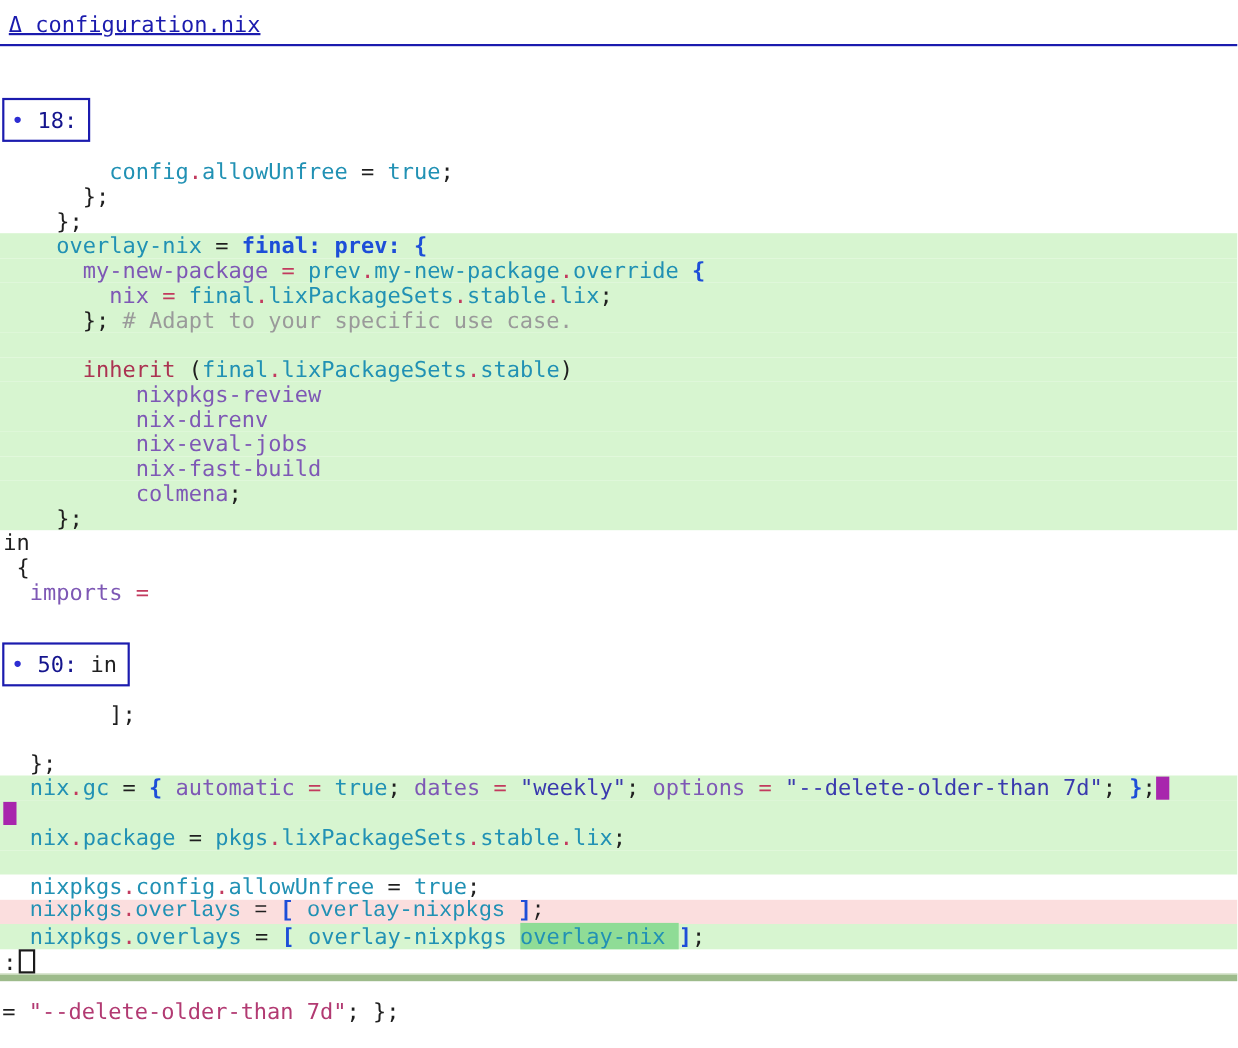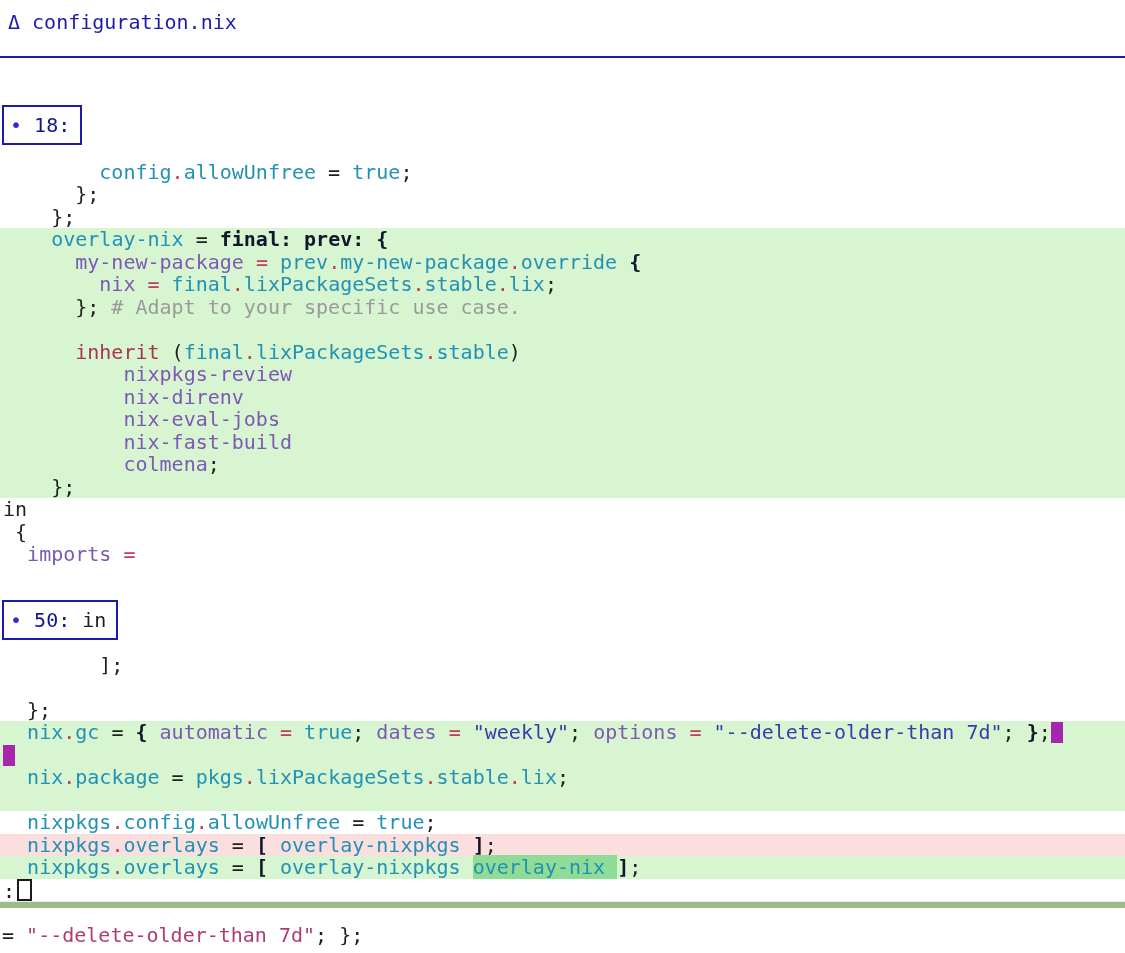--- a/index.html
+++ b/index.html
@@ -3,28 +3,28 @@
 <meta charset="utf-8">
 <style>
   html,body{margin:0;padding:0;}
   body{
     width:1125px;height:953px;overflow:hidden;background:#ffffff;
     font-family:"DejaVu Sans Mono","Liberation Mono",monospace;
     font-size:20px;color:var(--text,#1f1f1f);
   }
   .term{width:1125px;height:953px;box-sizing:border-box;}
   .title-wrap{
-    height:58px;box-sizing:border-box;border-bottom:2px solid var(--accent,#1b1bae);
-    padding:10px 16px 0 8px;color:var(--accent,#1b1bae);white-space:pre;
+    height:42px;box-sizing:border-box;border-bottom:2px solid var(--accent,#1b1bae);
+    padding:10px 16px 0 8px;color:var(--accent,#1b1bae);white-space:pre;text-decoration:underline;
   }
   .row{
     height:22.5px;line-height:22.5px;white-space:pre;padding-left:3px;
   }
   .bg-g{background:var(--green_bg,#d7f5d0);}
-  .bg-rd{background:var(--red_bg,#fbdede);}
+  .bg-rd{background:var(--red_bg,#fbdede);font-family:Liberation Mono, monospace;}
   .hunk-box{
     display:inline-block;border:2px solid var(--accent,#1b1bae);
     margin-left:2px;padding:7px 10px 6px 6px;line-height:22.5px;white-space:pre;
     background:#ffffff;
   }
   .hk-marker{color:#2d2dd2;}
   .hk-num{color:#15158e;margin-top:24px;}
   .hk-ctx{color:#1f1f1f;}
   .sep{height:6px;background:var(--sep_green,#9dbb8b);border-top:1px solid #e6efdd;}
   .blk{
@@ -34,21 +34,21 @@
   .cursor{
     display:inline-block;width:11px;height:18px;border:2px solid #1a1a1a;
     vertical-align:-3px;margin-left:2px;background:#ffffff;
   }
   .footer-row{padding-left:2px;}
   .sg-d{color:var(--text,#1f1f1f);}
   .sg-t{color:var(--teal,#2191b4);text-align:right;}
   .sg-p{color:var(--purple,#7e58b5);}
   .sg-r{color:var(--red_accent,#c23a5e);}
   .sg-s{color:var(--string_navy,#3a3aae);}
-  .sg-b{color:#0f172a;font-weight:bold;text-align:center;}
+  .sg-b{color:#1d4ed8;font-weight:bold;text-align:center;}
   .sg-c{color:var(--comment,#9a9a9a);text-align:center;}
   .sg-k{color:var(--keyword,#ab3352);}
   .sg-tg{color:var(--teal,#2191b4);background:var(--green_emph,#8fdc96);}
   .sg-rs{color:var(--rose,#b23a72);}
 </style>
 </head>
 <body>
 
 <div class="term">
   <div class="title-wrap">Δ configuration.nix</div>

